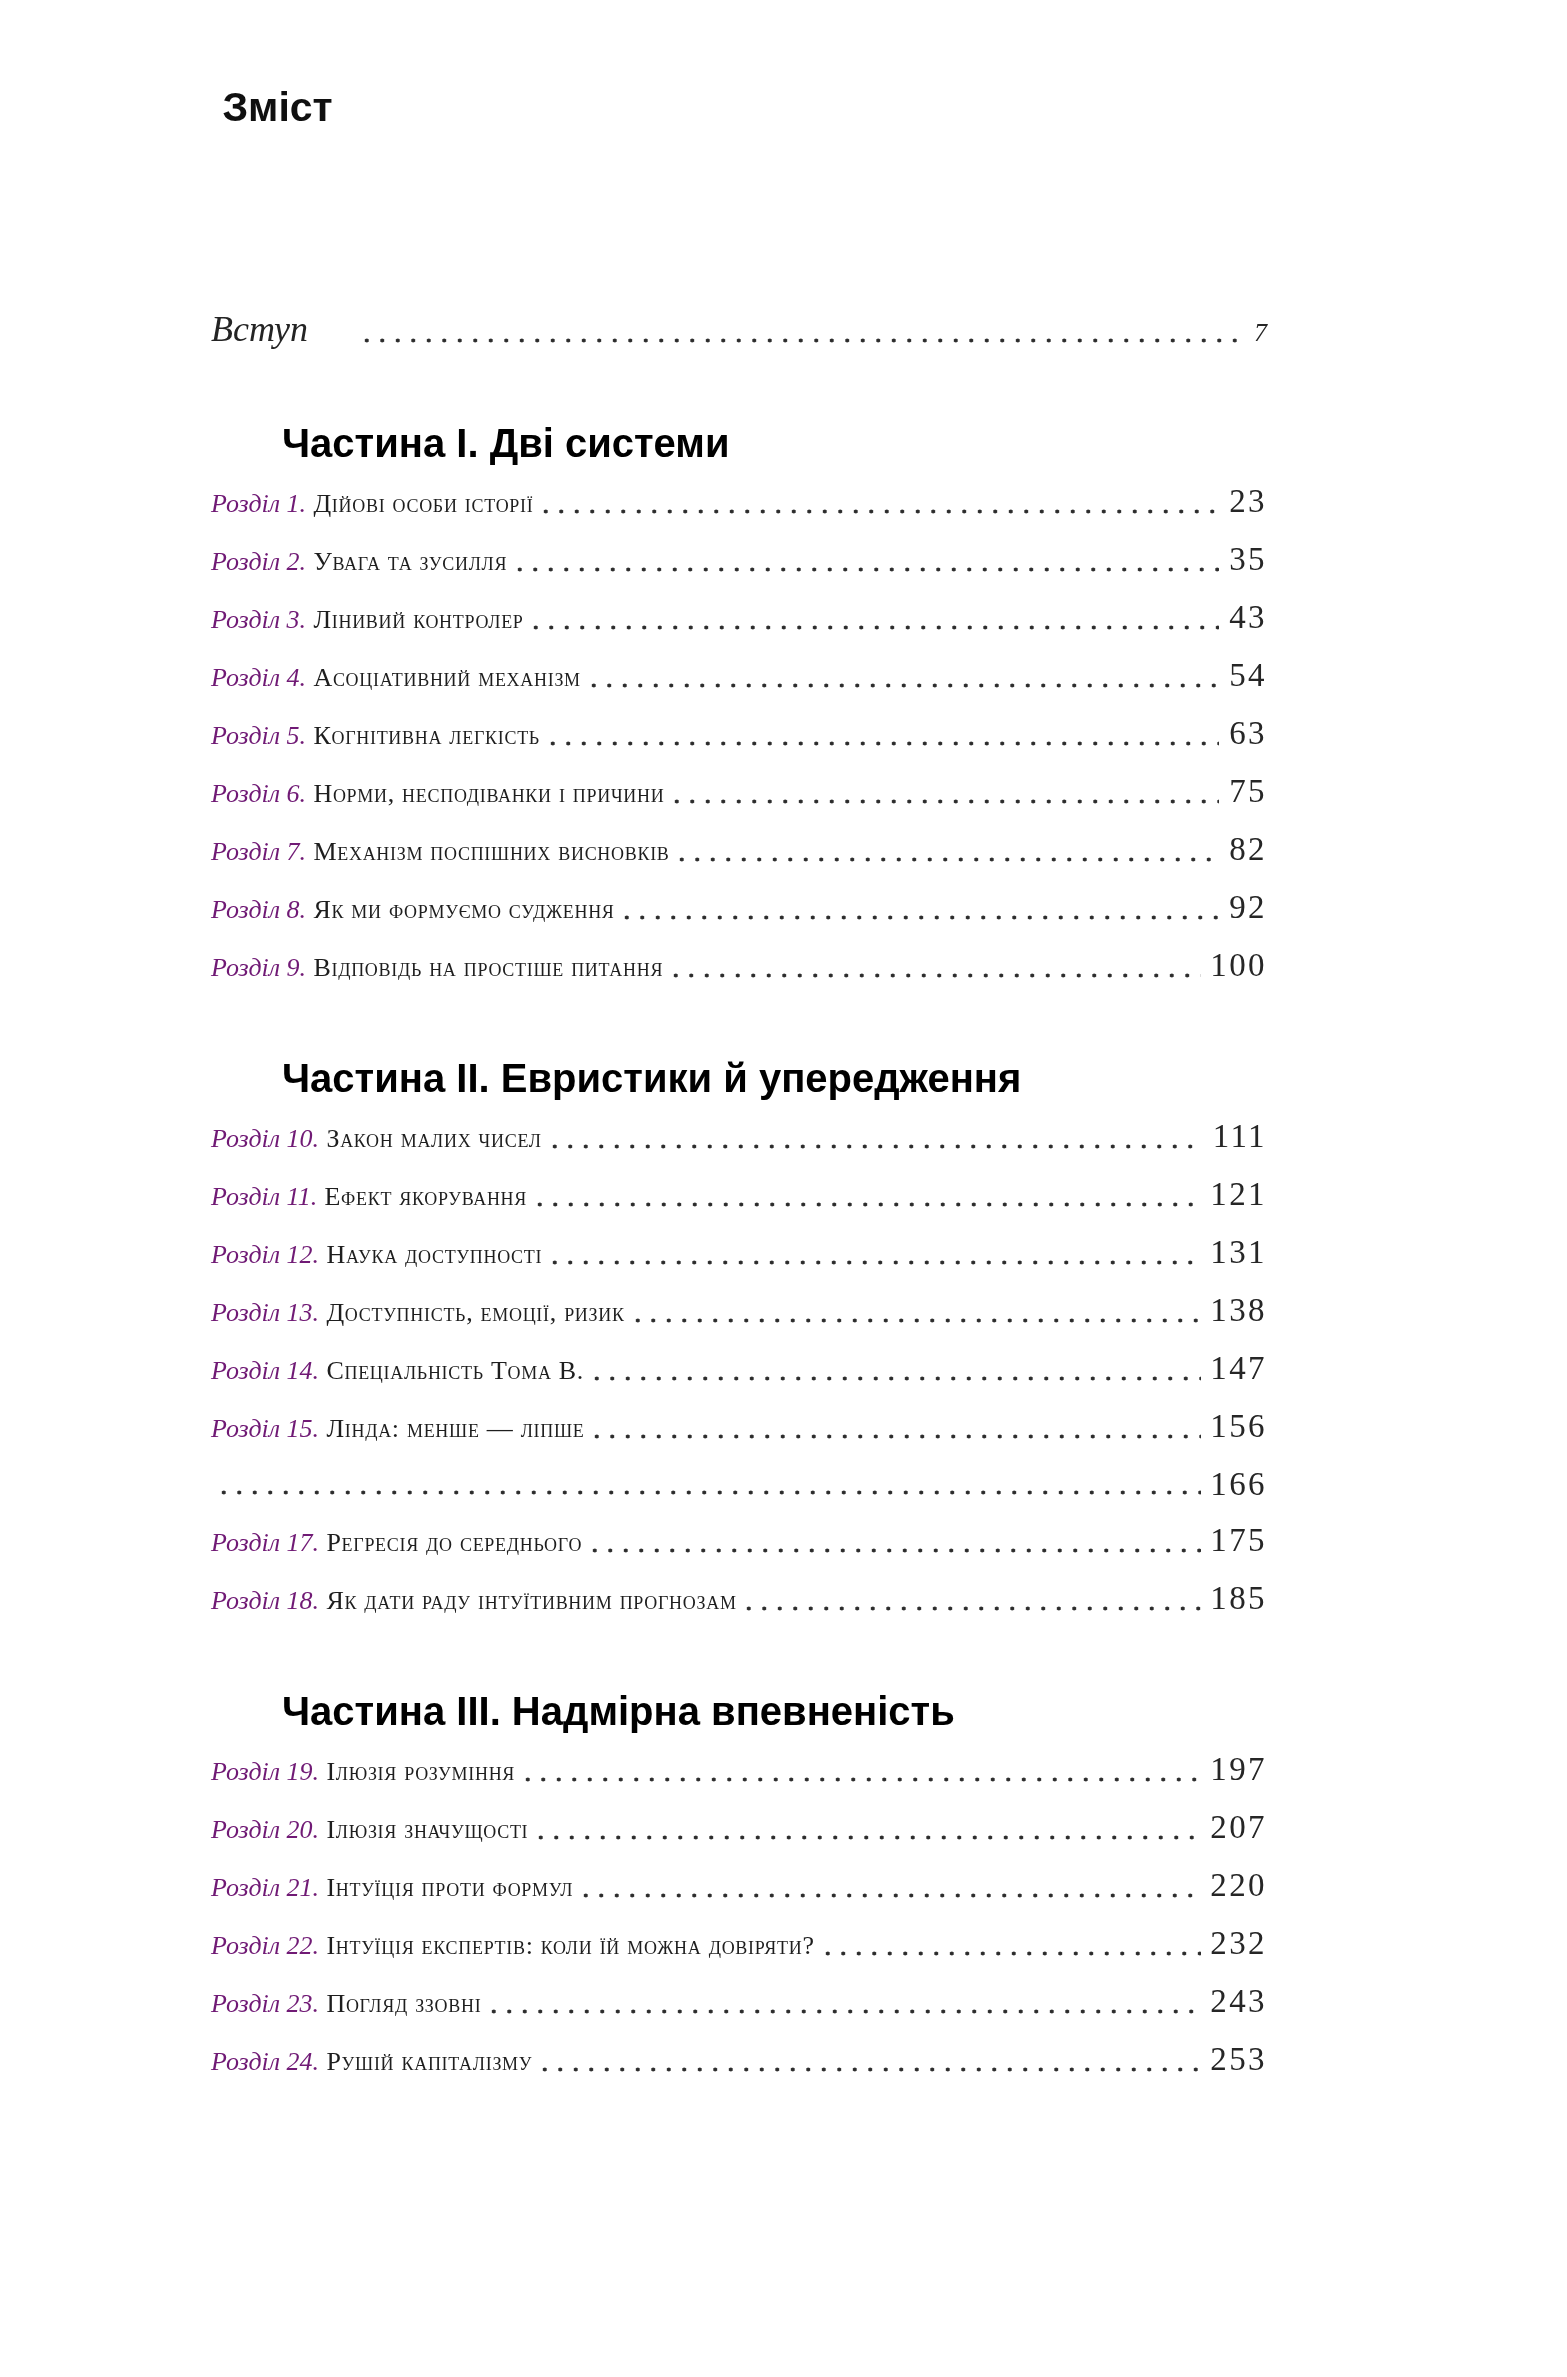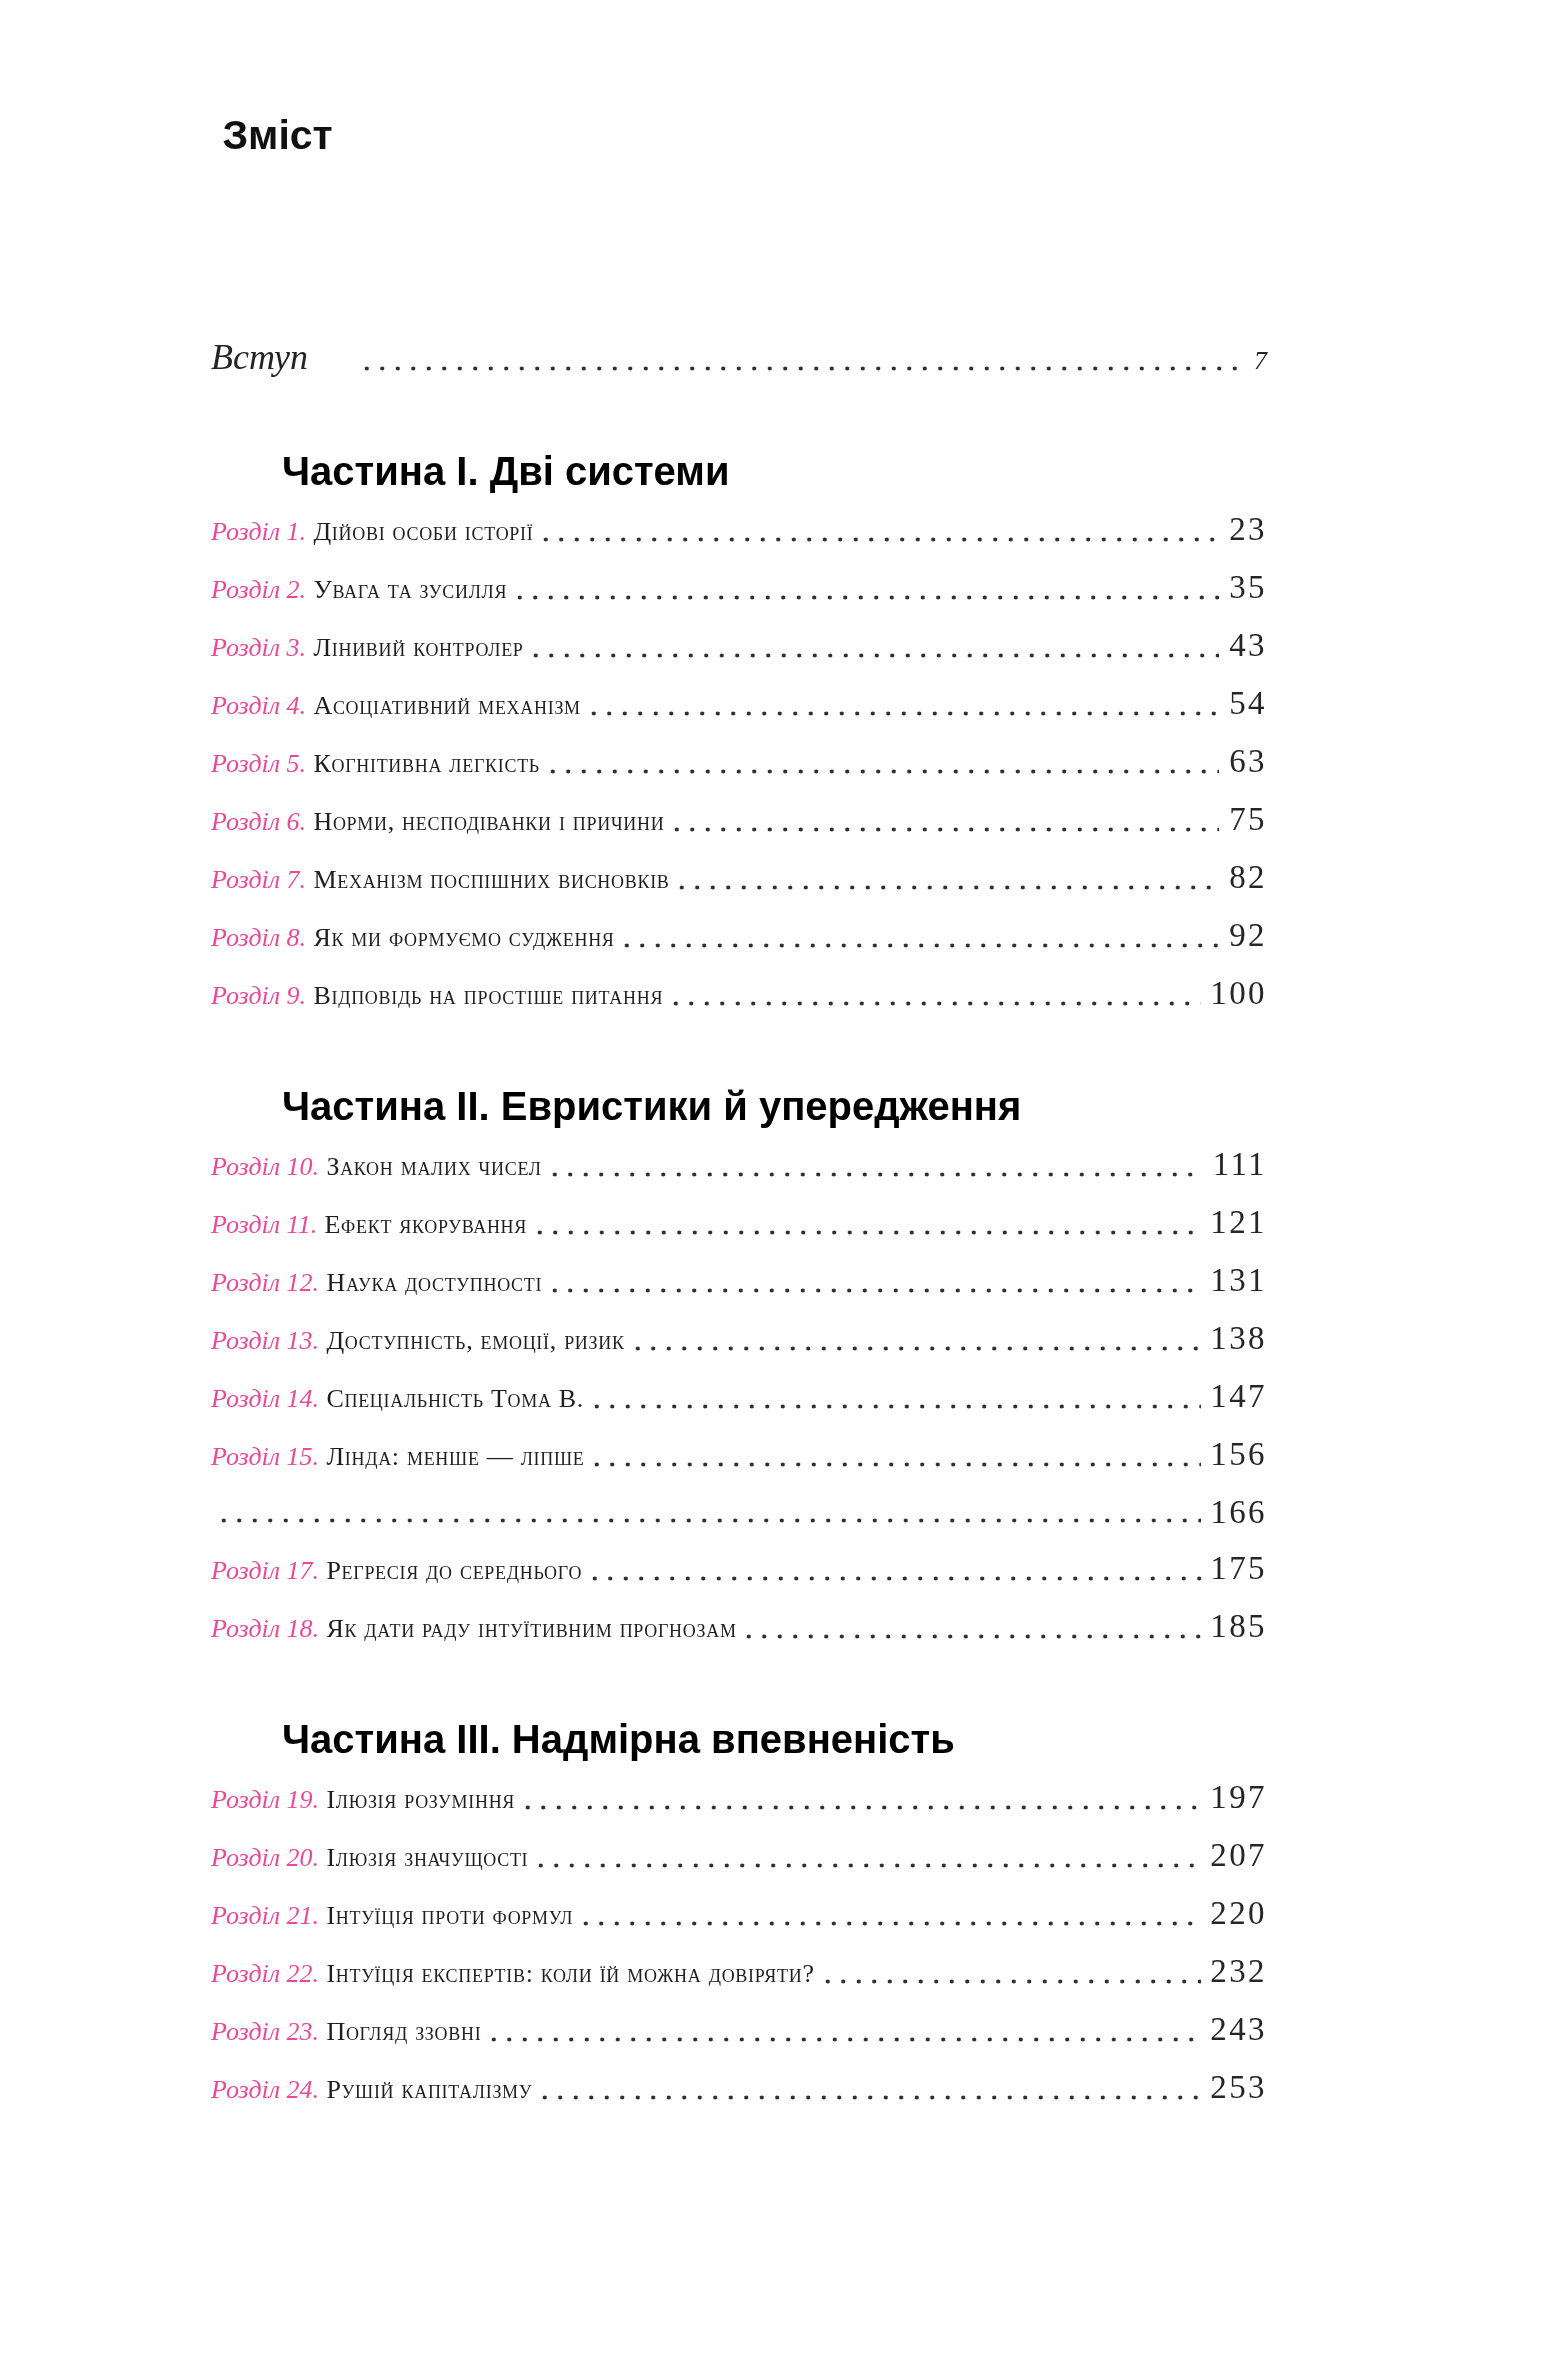--- a/index.html
+++ b/index.html
@@ -12,21 +12,21 @@
     height: 2377px;
     position: relative;
     font-family: "Liberation Serif", serif;
     color: #1f1f1f;
     overflow: hidden;
   }
   .page {
     box-sizing: border-box;
     width: 1567px;
     height: 2377px;
-    padding: 112px 300px 0 211px;
+    padding: 84px 300px 0 211px;
     background: #ffffff;
     border-radius: 32px;
   }
   h1.toc-title {
     margin: 0 0 0 11.4px;
     font-family: "Liberation Sans", sans-serif;
     font-weight: 700;
     font-size: 41px;
     line-height: 46px;
     color: #101010;
@@ -77,21 +77,21 @@
   }
   .entries .toc-row {
     margin-bottom: 23px;
   }
   .entry-text {
     white-space: nowrap;
   }
   .chapter-label {
     font-style: italic;
     margin-right: 7.3px;
-    color: #ec4899;
+    color: #701a75;
   }
   .chapter-title {
     font-variant: small-caps;
     font-variant-caps: small-caps;
     letter-spacing: 0.7px;
     color: #1e1e1e;
   }
 </style>
 </head>
 <body>

